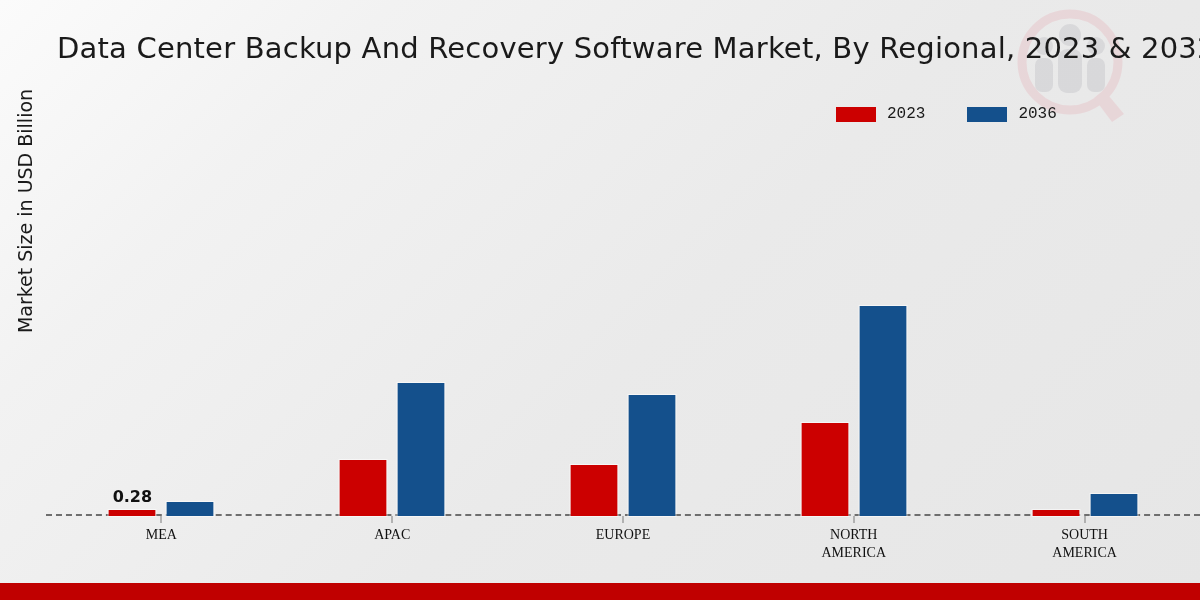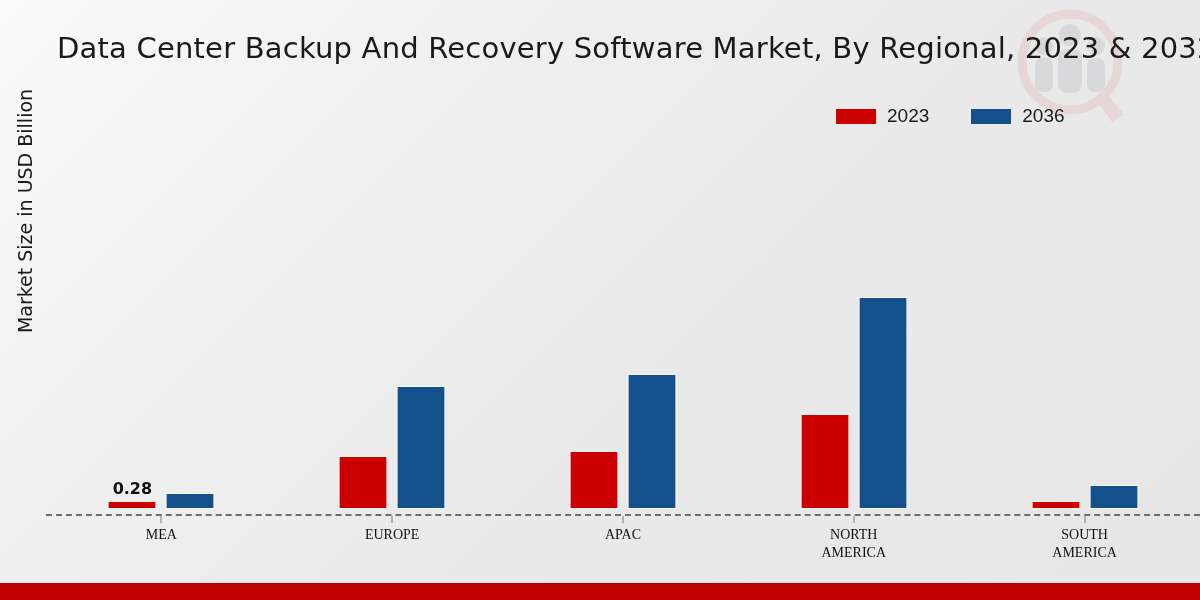--- a/index.html
+++ b/index.html
@@ -61,23 +61,23 @@
     display: flex;
     align-items: center;
     gap: 11px;
   }
   .legend-swatch {
     width: 40px;
     height: 15px;
     display: block;
   }
   .legend-label {
-    font-size: 19px;
+    font-size: 16px;
     color: #1a1a1a;
-    font-family: Liberation Sans, sans-serif;
+    font-family: Liberation Mono, monospace;
   }
 
   
   .ylabel {
     position: absolute;
     left: -140px;
     top: 200px;
     width: 330px;
     text-align: center;
     transform: rotate(-90deg);
@@ -113,21 +113,21 @@
     height: 376px;
     display: flex;
   }
   .group {
     position: relative;
     flex: 1 1 0;
     height: 100%;
   }
   .bars {
     position: absolute;
-    bottom: 8px;
+    bottom: 0;
     left: 50%;
     transform: translateX(-50%);
     display: flex;
     align-items: flex-end;
     gap: 11px;
   }
   .bar {
     width: 47px;
     position: relative;
     outline: 1px solid rgba(255,255,255,0.55);
@@ -215,36 +215,36 @@
             <div class="bar" title="2023: 0.28" style="height: 6px; background: rgb(204, 0, 0);">
               <span class="bar-value">0.28</span>
             </div>
             <div class="bar" title="2032: 0.65" style="height: 14px; background: rgb(20, 80, 140);"></div>
           </div>
           <span class="tick"></span>
           <div class="cat-label">MEA</div>
         </div>
         <div class="group">
           <div class="bars">
+            <div class="bar" title="2023: 2.62" style="height: 56px; background: rgb(204, 0, 0);"></div>
+            <div class="bar" title="2032: 6.22" style="height: 133px; background: rgb(20, 80, 140);"></div>
+          </div>
+          <span class="tick"></span>
+          <div class="cat-label">APAC</div>
+        </div>
+        <div class="group">
+          <div class="bars">
             <div class="bar" title="2023: 2.39" style="height: 51px; background: rgb(204, 0, 0);"></div>
             <div class="bar" title="2032: 5.66" style="height: 121px; background: rgb(20, 80, 140);"></div>
           </div>
           <span class="tick"></span>
           <div class="cat-label">EUROPE</div>
         </div>
         <div class="group">
           <div class="bars">
-            <div class="bar" title="2023: 2.62" style="height: 56px; background: rgb(204, 0, 0);"></div>
-            <div class="bar" title="2032: 6.22" style="height: 133px; background: rgb(20, 80, 140);"></div>
-          </div>
-          <span class="tick"></span>
-          <div class="cat-label">APAC</div>
-        </div>
-        <div class="group">
-          <div class="bars">
             <div class="bar" title="2023: 4.35" style="height: 93px; background: rgb(204, 0, 0);"></div>
             <div class="bar" title="2032: 9.82" style="height: 210px; background: rgb(20, 80, 140);"></div>
           </div>
           <span class="tick"></span>
           <div class="cat-label">NORTH
 AMERICA</div>
         </div>
         <div class="group">
           <div class="bars">
             <div class="bar" title="2023: 0.28" style="height: 6px; background: rgb(204, 0, 0);"></div>

